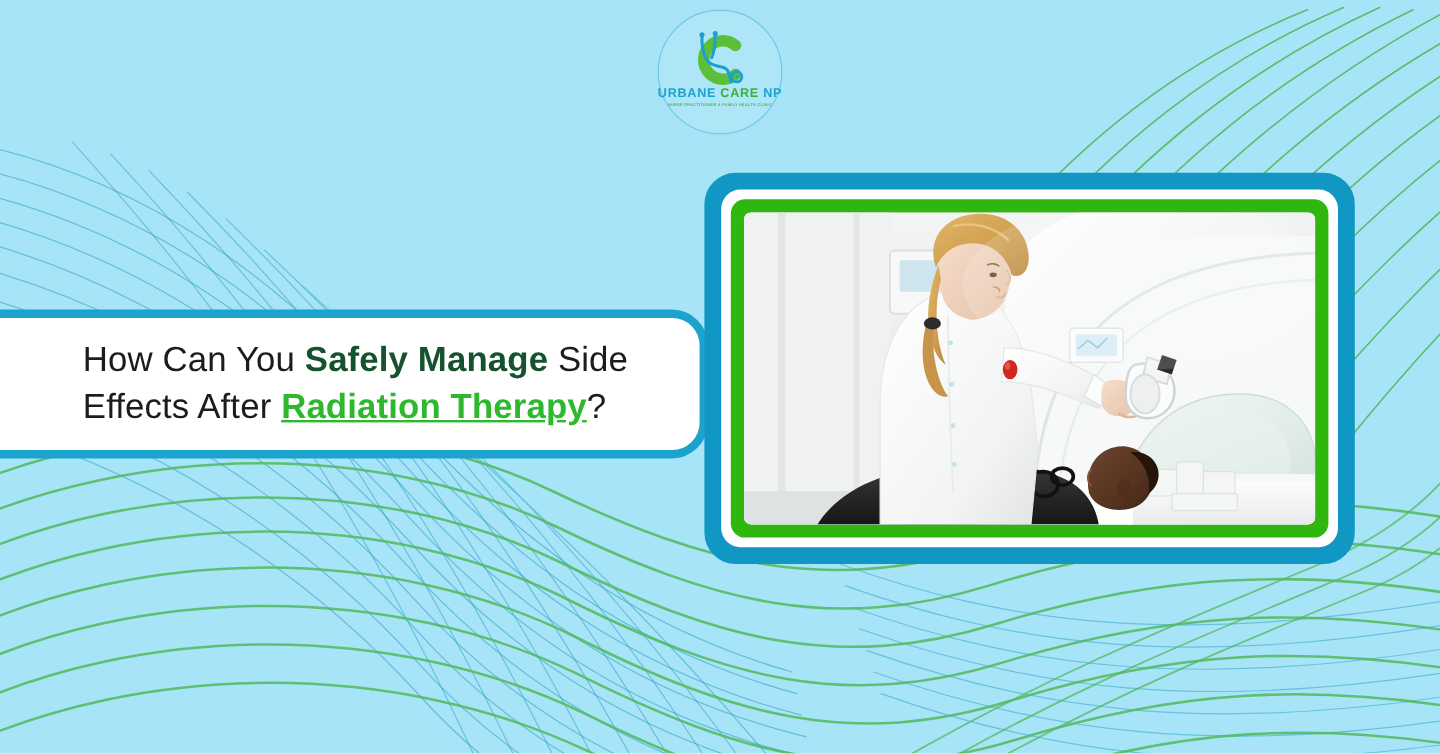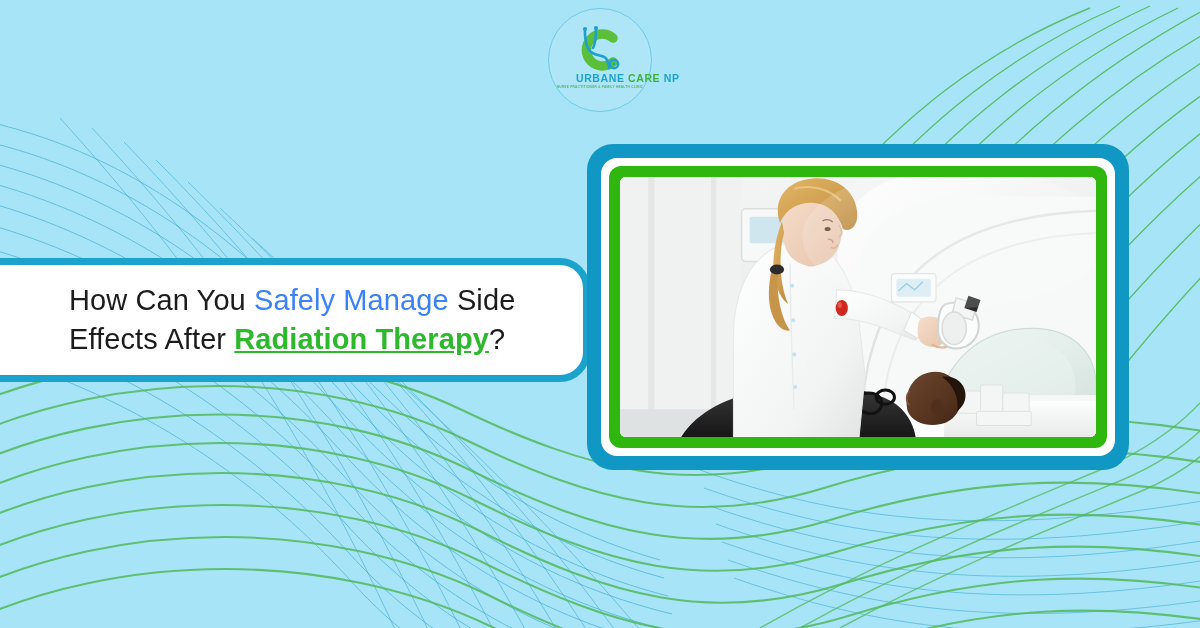--- a/index.html
+++ b/index.html
@@ -46,21 +46,21 @@
     left:0; right:0; top:64px;
     text-align:center;
   }
   #logo-title {
     font-size:10.5px;
     font-weight:bold;
     letter-spacing:.6px;
     line-height:12px;
     white-space:nowrap;
   }
-  #logo-title .w1 { color:#1ba3ce;margin-left:28px; }
+  #logo-title .w1 { color:#1ba3ce; }
   #logo-title .w2 { color:#3db13b; }
   #logo-title .w3 { color:#1ba3ce;text-align:right; }
   #logo-sub {
     margin-top:1px;
     font-size:3.2px;
     font-weight:bold;
     letter-spacing:.25px;
     color:#3db13b;
     line-height:5px;
     white-space:nowrap;
@@ -81,21 +81,21 @@
   }
   #headline {
     padding-left:92px;
     padding-right:24px;
     font-size:29px;
     line-height:39px;
     color:#1c1c1c;
     font-weight:normal;
     letter-spacing:.1px;
   }
-  #headline .hl-blue  { color:#3b82f6; font-weight:normal; }
+  #headline .hl-blue  { color:#14532d; font-weight:bold; }
   #headline .hl-green { color:#2eb82e; font-weight:bold;text-decoration:underline; }
 
   
   #photo-frame {
     position:absolute;
     left:587px; top:144px;
     width:542px; height:326px;
     background:#1197c4;
     border-radius:26px;
     padding:14px;

